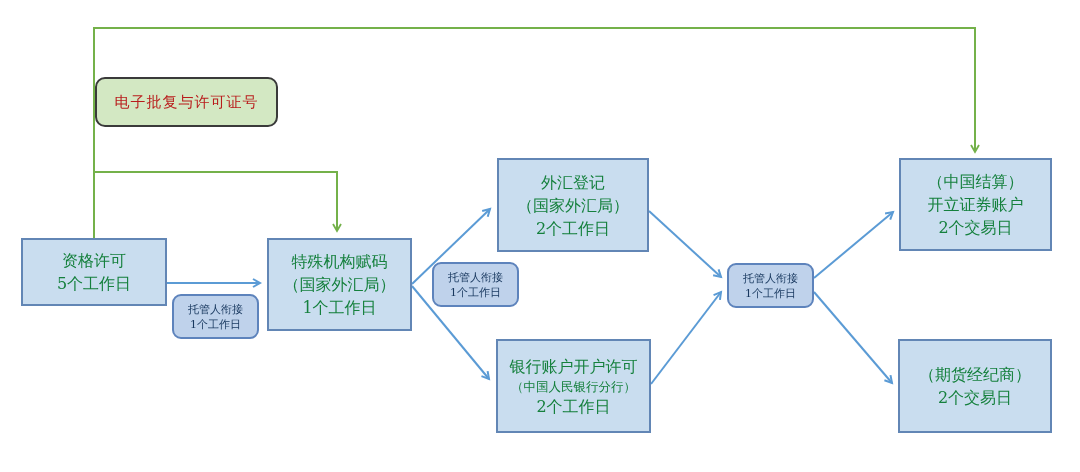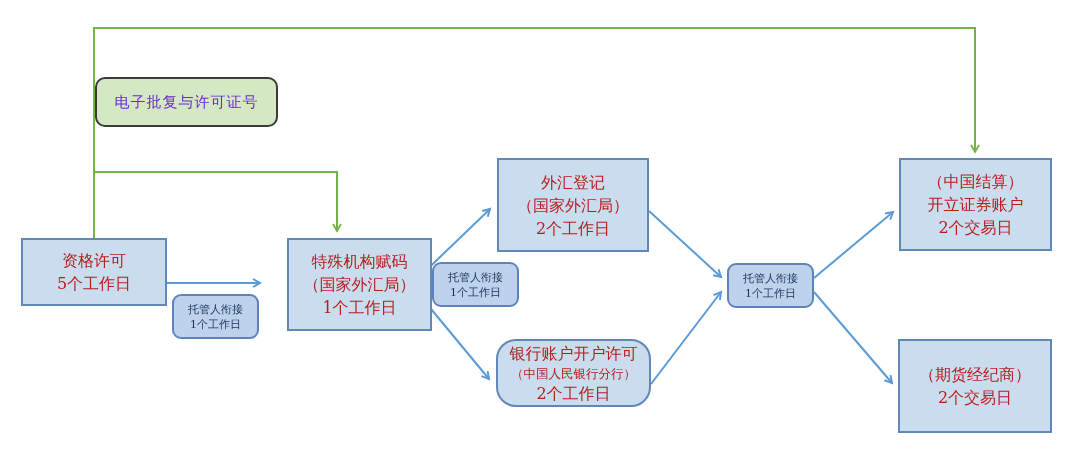--- a/index.html
+++ b/index.html
@@ -22,33 +22,33 @@
     box-sizing: border-box;
     display: flex;
     flex-direction: column;
     align-items: center;
     justify-content: center;
     text-align: center;
   }
   .node.blue {
     background: #C9DDEF;
     border: 2px solid #6286B5;
-    color: #b91c1c;
+    color: #15803d;
     font-size: 16px;
     line-height: 23px;
   }
   .node.blue .small-line {
     font-size: 12.5px;
     line-height: 17px;
   }
   .node.greenbox {
     background: #D3E8C3;
     border: 2px solid #3a3a3a;
     border-radius: 10px;
-    color: #6d28d9;
+    color: #b91c1c;
     font-size: 15px;
     letter-spacing: 1px;
   }
   .node.cust {
     background: #BFD2EB;
     border: 2px solid #5D83BC;
     border-radius: 9px;
     color: #17375E;
     font-size: 11px;
     line-height: 15px;
@@ -84,33 +84,33 @@
 
   <div class="node greenbox" style="left:95px; top:77px; width:183px; height:50px;">
     <div>电子批复与许可证号</div>
   </div>
 
   <div class="node blue" style="left:21px; top:238px; width:146px; height:68px;">
     <div>资格许可</div>
     <div>5个工作日</div>
   </div>
 
-  <div class="node blue" style="left:267px; top:238px; width:145px; height:93px;margin-left:20px;">
+  <div class="node blue" style="left:267px; top:238px; width:145px; height:93px;">
     <div>特殊机构赋码</div>
     <div>（国家外汇局）</div>
     <div>1个工作日</div>
   </div>
 
   <div class="node blue" style="left:497px; top:158px; width:152px; height:94px;">
     <div>外汇登记</div>
     <div>（国家外汇局）</div>
     <div>2个工作日</div>
   </div>
 
-  <div class="node blue" style="left:496px; top:339px; width:155px; height:68px;border-radius:20px;">
+  <div class="node blue" style="left:496px; top:339px; width:155px; height:94px;">
     <div>银行账户开户许可</div>
     <div class="small-line">（中国人民银行分行）</div>
     <div>2个工作日</div>
   </div>
 
   <div class="node blue" style="left:899px; top:158px; width:153px; height:93px;">
     <div>（中国结算）</div>
     <div>开立证券账户</div>
     <div>2个交易日</div>
   </div>

